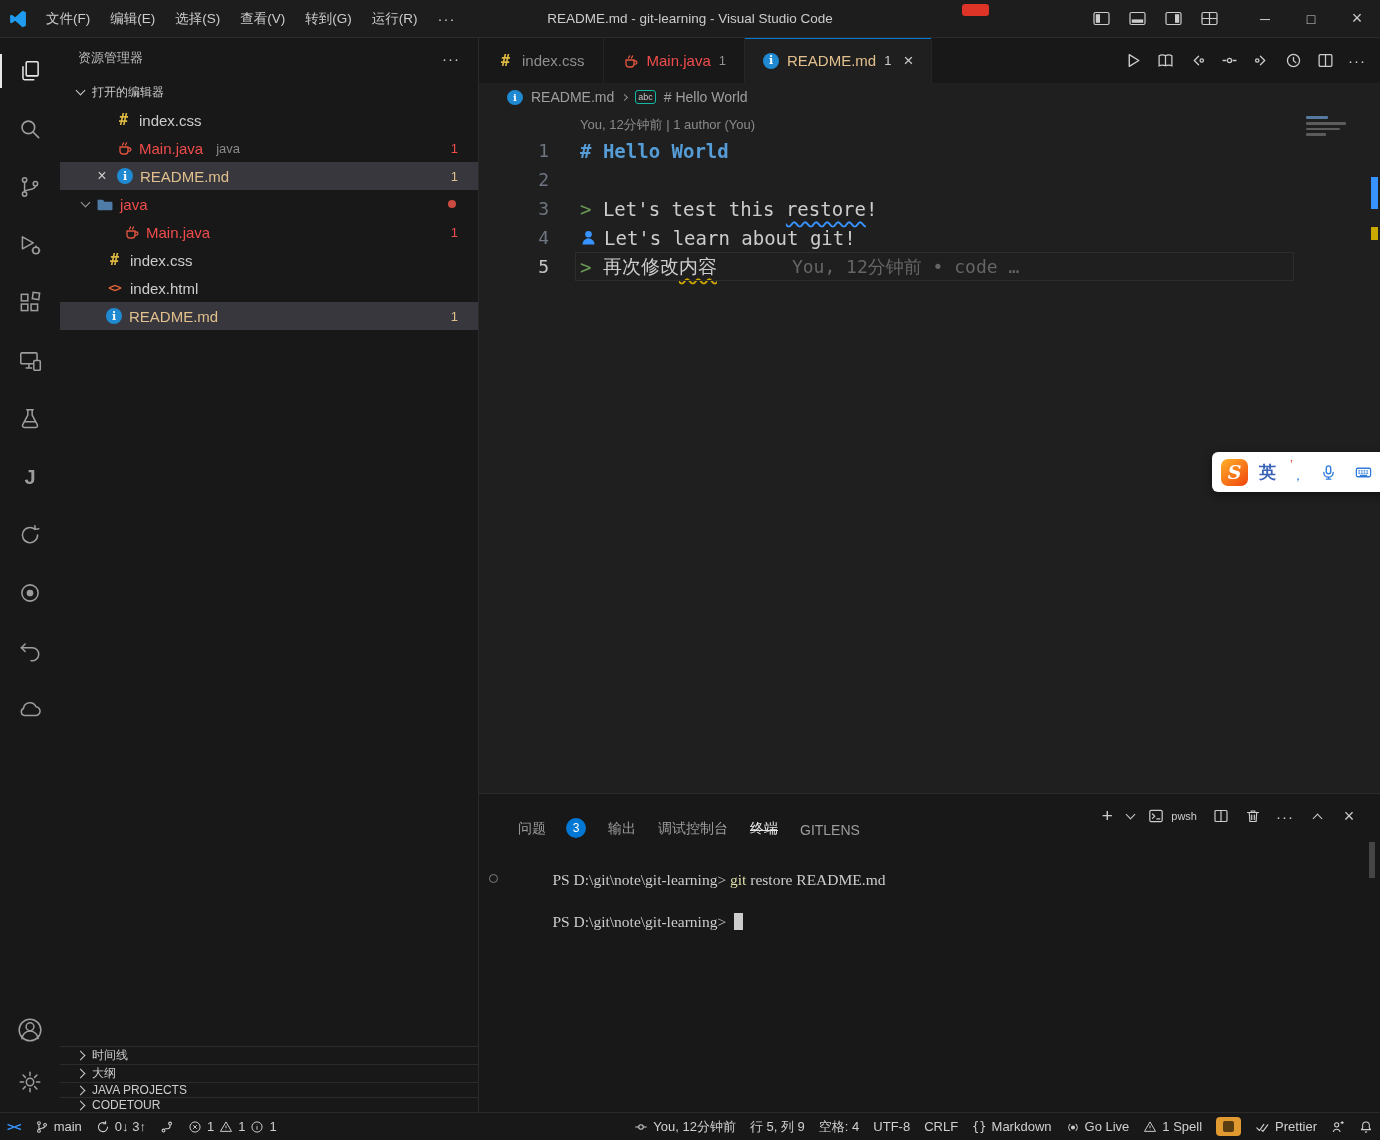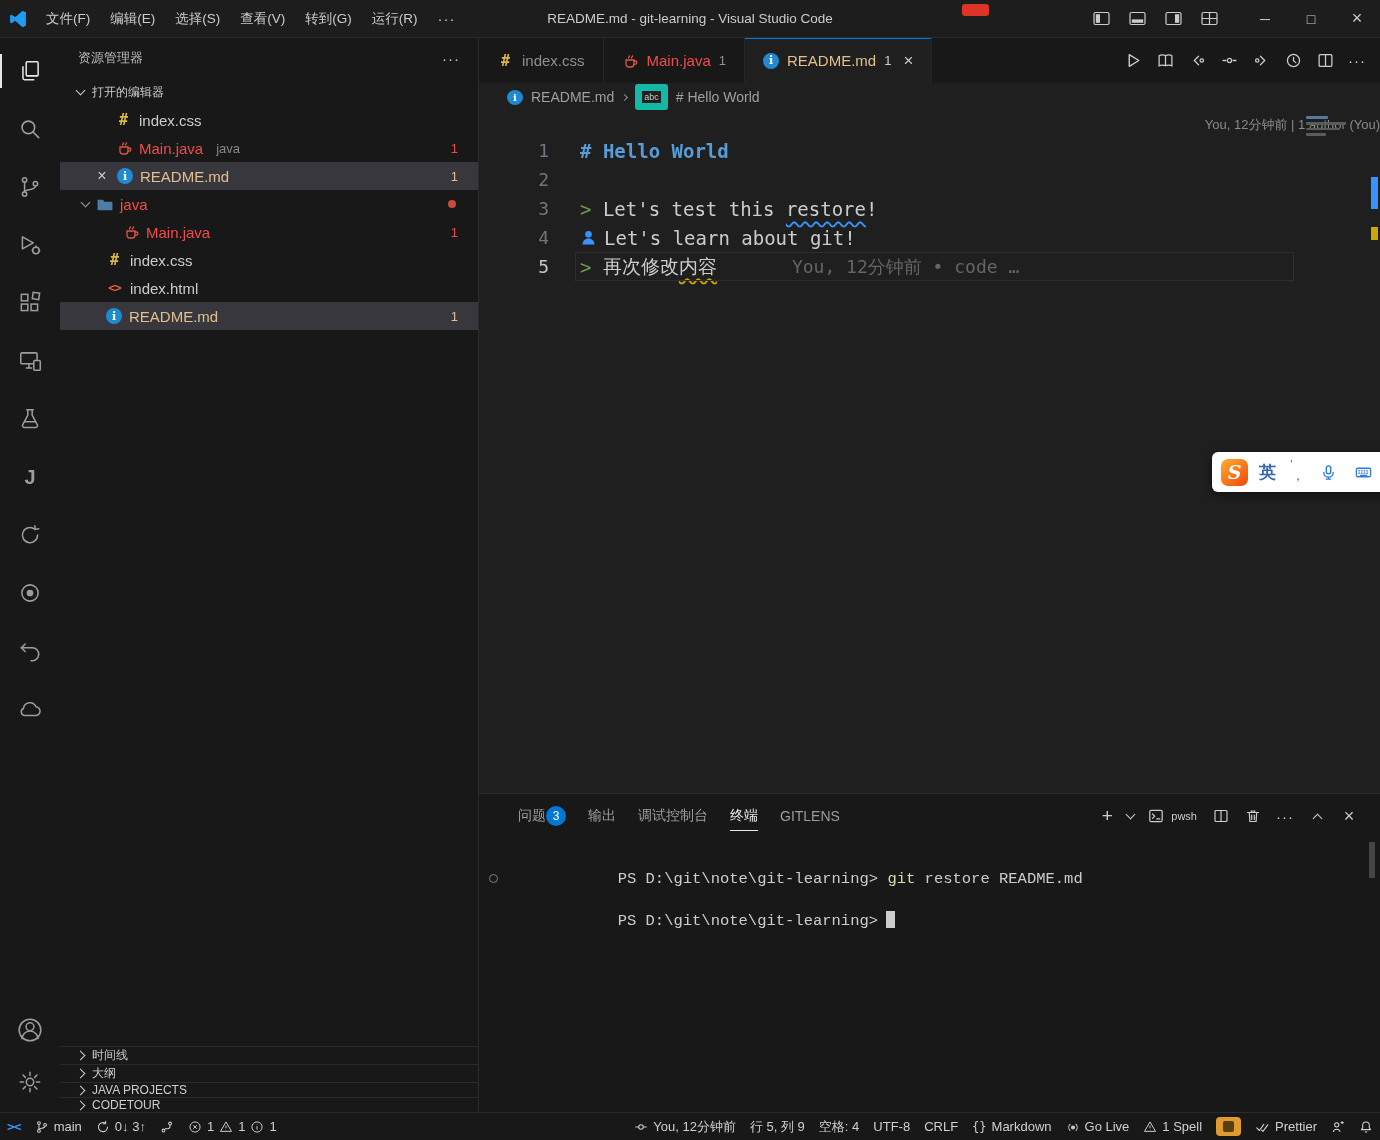--- a/index.html
+++ b/index.html
@@ -64,25 +64,25 @@
   .tab { display:flex; align-items:center; gap:8px; padding:0 18px; border-right:1px solid #252525; font-size:15px; color:#8f8f8f; position:relative; }
   .tab.active { background:#1f1f1f; color:#cccccc; }
   .tab.active::before { content:""; position:absolute; left:0; right:0; top:0; height:1px; background:var(--accent,#0078d4); }
   .t-badge { font-size:13px; }
   .tab .tab-close { margin-left:4px; font-size:17px; color:#cccccc; }
   .tab-actions { margin-left:auto; display:flex; align-items:center; gap:2px; padding-right:8px; }
   .more-glyph { font-size:15px; letter-spacing:1px; }
 
   .breadcrumbs { flex:0 0 28px; display:flex; align-items:center; gap:8px; padding-left:28px; font-size:14px; color:#9f9f9f; }
   .breadcrumbs .chv { width:5px; height:5px; color:#8f8f8f; }
-  .abc-box { font-size:9px; border:7px solid #14b8a6; border-radius:3px; padding:0 2px; line-height:12px; color:#c8c8c8; }
+  .abc-box { font-size:9px; border:1px solid #14b8a6; border-radius:3px; padding:0 2px; line-height:12px; color:#c8c8c8; }
 
   
   .editor { flex:1; position:relative; overflow:hidden; font-family:"DejaVu Sans Mono", monospace; }
-  .codelens { margin:5px 0 2px 101px; height:18px; font-size:13px; color:#8a8a8a; font-family:"Liberation Sans", sans-serif;text-align:right; }
+  .codelens { margin:5px 0 2px 101px; height:18px; font-size:13px; color:#8a8a8a; font-family:"Liberation Sans", sans-serif; }
   .cl { display:flex; align-items:center; height:29px; font-size:19px; position:relative; }
   .cl .ln { flex:0 0 70px; text-align:right; color:#6e7681; font-size:18px; }
   .cl .ln.cur-ln { color:#c6c6c6; }
   .cl .lc { margin-left:31px; white-space:pre; display:flex; align-items:center; }
   .cl.cur::after { content:""; position:absolute; left:96px; right:86px; top:0; bottom:0; border:1px solid #2d2d2d; pointer-events:none; }
   .tok-heading { color:var(--heading,#569cd6); font-weight:700; }
   .tok-quote { color:var(--quote,#6a9955); }
   .sq-b { text-decoration:underline; text-decoration-style:wavy; text-decoration-color:var(--info,#3794ff); text-decoration-thickness:1.5px; text-underline-offset:5px; }
   .sq-y { text-decoration:underline; text-decoration-style:wavy; text-decoration-color:var(--warning,#cca700); text-decoration-thickness:1.5px; text-underline-offset:5px; }
   .blame { color:#656565; margin-left:75px; font-size:18px; }
@@ -93,30 +93,30 @@
   .mm-bar.b3 { width:40px; }
   .mm-bar.b4 { width:34px; }
   .mm-bar.b5 { width:20px; }
   .ruler { position:absolute; top:0; right:0; bottom:0; width:12px; }
   .rl-info { position:absolute; right:2px; top:66px; width:7px; height:32px; background:var(--info,#3794ff); }
   .rl-warn { position:absolute; right:2px; top:116px; width:7px; height:13px; background:var(--warning,#cca700); }
 
   
   .panel { flex:0 0 319px; border-top:1px solid #2b2b2b; background:#181818; display:flex; flex-direction:column; min-height:0; }
   .panel-tabs { flex:0 0 44px; display:flex; align-items:center; padding-left:28px; }
-  .ptab { height:44px; display:flex; align-items:center; gap:0; padding:0 11px; font-size:14px; color:#9d9d9d; position:relative; }
+  .ptab { height:44px; display:flex; align-items:flex-end; gap:20px; padding:0 11px; font-size:14px; color:#9d9d9d; position:relative; }
   .ptab.active { color:#e7e7e7; }
   .ptab.active::after { content:""; position:absolute; left:11px; right:11px; bottom:7px; height:1px; background:#e7e7e7; }
   .pbadge { min-width:20px; height:20px; border-radius:10px; background:var(--accent,#0078d4); color:#ffffff; font-size:12px; display:flex; align-items:center; justify-content:center; padding:0 4px; }
   .panel-actions { margin-left:auto; display:flex; align-items:center; gap:2px; padding-right:16px; }
   .plus-glyph { font-size:19px; font-weight:400; }
   .profile-chip { display:flex; align-items:center; gap:7px; padding:0 7px; font-size:11px; color:#cccccc; }
   .x-glyph { font-size:18px; }
 
-  .terminal { flex:1; position:relative; padding:10px 0 0 27px; font-family:Liberation Mono, monospace; font-size:15.5px; color:#cccccc; }
+  .terminal { flex:1; position:relative; padding:10px 0 0 27px; font-family:Liberation Serif, serif; font-size:15.5px; color:#cccccc; }
   .tl { height:21px; line-height:21px; white-space:pre; position:relative; }
   .tl .cmd { color:var(--cmd,#dcdcaa); }
   .cursor { display:inline-block; width:9px; height:17px; background:#cccccc; vertical-align:-3px; margin-left:8px; }
   .cmd-deco { position:absolute; left:-17px; top:5px; width:9px; height:9px; border-radius:50%; border:1.5px solid #7d7d7d; }
   .term-scroll { position:absolute; top:4px; right:5px; width:6px; height:36px; background:#454545; }
 
   
   .statusbar { flex:0 0 28px; background:#181818; border-top:1px solid #2b2b2b; display:flex; align-items:stretch; font-size:13px; color:#cfcfcf; z-index:6; }
   .si { display:flex; align-items:center; gap:5px; padding:0 7px; white-space:nowrap; }
   .sb-left { display:flex; }

